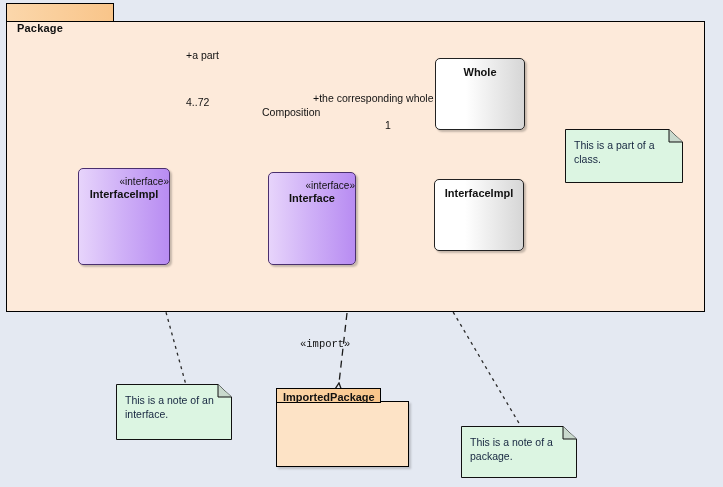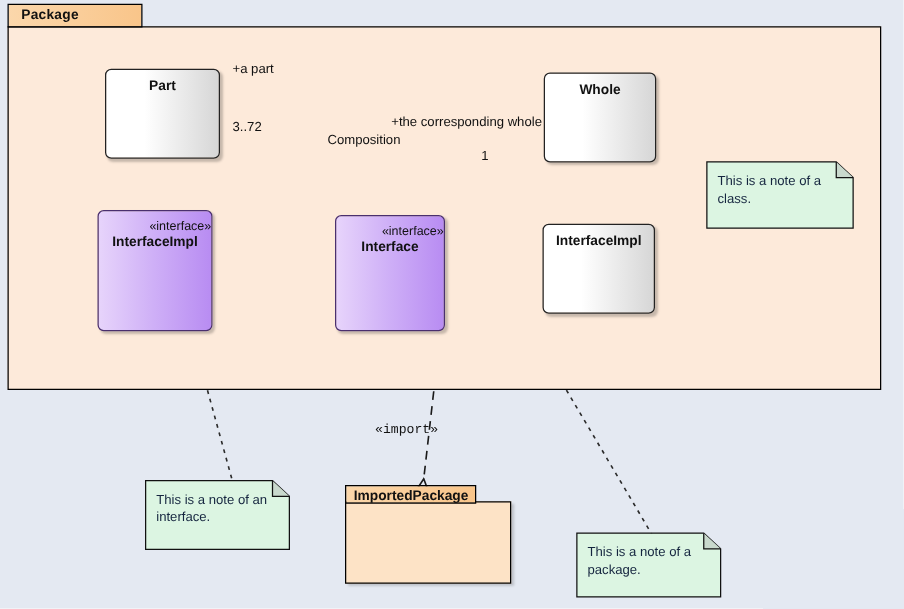--- a/index.html
+++ b/index.html
@@ -31,21 +31,21 @@
     width: 108px;
     height: 19px;
     box-sizing: border-box;
     border: 1px solid #000000;
     background: linear-gradient(to right, #fbd7ab, #f9c58a);
     z-index: 3;
   }
   .pkg-tab-label {
     position: absolute;
     left: 10px;
-    top: 2px;
+    top: 18px;
     font-size: 11px;
     font-weight: bold;
     color: #111111;
     letter-spacing: 0.2px;
   }
   .pkg-body {
     position: absolute;
     left: 6px;
     top: 21px;
     width: 699px;
@@ -186,23 +186,20 @@
 
     <g>
       <line x1="347" y1="313" x2="339" y2="383" stroke="#1a1a1a" stroke-width="1.3" stroke-dasharray="7,5" marker-end="url(#open-arrow-down)"></line>
     </g>
 
     <line x1="524" y1="237" x2="611" y2="182" stroke="#2b2b2b" stroke-width="1.3" stroke-dasharray="4,4"></line>
     <line x1="153" y1="265" x2="186" y2="385" stroke="#2b2b2b" stroke-width="1.3" stroke-dasharray="3,4"></line>
     <line x1="446" y1="300" x2="523" y2="430" stroke="#2b2b2b" stroke-width="1.3" stroke-dasharray="3,4"></line>
   </svg>
 
-  <div class="cls" style="left:84px; top:55px; width:92px; height:72px;">
-    <div class="node-title">Part</div>
-  </div>
 
   <div class="cls" style="left:435px; top:58px; width:90px; height:72px;">
     <div class="node-title">Whole</div>
   </div>
 
   <div class="cls" style="left:434px; top:179px; width:90px; height:72px;">
     <div class="node-title">InterfaceImpl</div>
   </div>
 
   <div class="iface" style="left:78px; top:168px; width:92px; height:97px;">
@@ -218,42 +215,42 @@
   <div class="subpkg-body" style="left:276px; top:401px; width:133px; height:66px;"></div>
   <div class="subpkg-tab" style="left:276px; top:388px; width:105px; height:15px;padding-left:16px;">
     <span class="subpkg-tab-label">ImportedPackage</span>
   </div>
 
   <div class="note" style="left:565px; top:129px; width:118px; height:54px;">
     <svg class="shape" width="118" height="54">
       <path d="M 0.5,0.5 L 104,0.5 L 117.5,13 L 117.5,53.5 L 0.5,53.5 Z" fill="#dcf5e2" stroke="#111111" stroke-width="1"></path>
       <path d="M 104,0.5 L 104,13 L 117.5,13" fill="#c9d9cd" stroke="#111111" stroke-width="1"></path>
     </svg>
-    <div class="note-text">This is a note of a class.</div>
+    <div class="note-text">This is a part of a class.</div>
   </div>
 
   <div class="note" style="left:116px; top:384px; width:116px; height:40px;">
     <svg class="shape" width="116" height="56">
       <path d="M 0.5,0.5 L 102,0.5 L 115.5,13 L 115.5,55.5 L 0.5,55.5 Z" fill="#dcf5e2" stroke="#111111" stroke-width="1"></path>
       <path d="M 102,0.5 L 102,13 L 115.5,13" fill="#c9d9cd" stroke="#111111" stroke-width="1"></path>
     </svg>
     <div class="note-text">This is a note of an interface.</div>
   </div>
 
   <div class="note" style="left:461px; top:426px; width:116px; height:52px;">
     <svg class="shape" width="116" height="52">
       <path d="M 0.5,0.5 L 102,0.5 L 115.5,13 L 115.5,51.5 L 0.5,51.5 Z" fill="#dcf5e2" stroke="#111111" stroke-width="1"></path>
       <path d="M 102,0.5 L 102,13 L 115.5,13" fill="#c9d9cd" stroke="#111111" stroke-width="1"></path>
     </svg>
     <div class="note-text">This is a note of a package.</div>
   </div>
 
   <span class="edge-label" style="left:186px; top:49px;">+a part</span>
 
-  <span class="edge-label" style="left:186px; top:96px;">3..72</span>
+  <span class="edge-label" style="left:186px; top:96px;">4..72</span>
 
   <span class="edge-label" style="left:313px; top:78px;margin-top:14px;">+the corresponding whole</span>
 
   <span class="edge-label" style="left:262px; top:106px;">Composition</span>
 
   <span class="edge-label" style="left:385px; top:119px;">1</span>
 
   <span class="edge-label" style="left:300px; top:338px;font-family:Liberation Mono, monospace;">«import»</span>
 
 </div>

